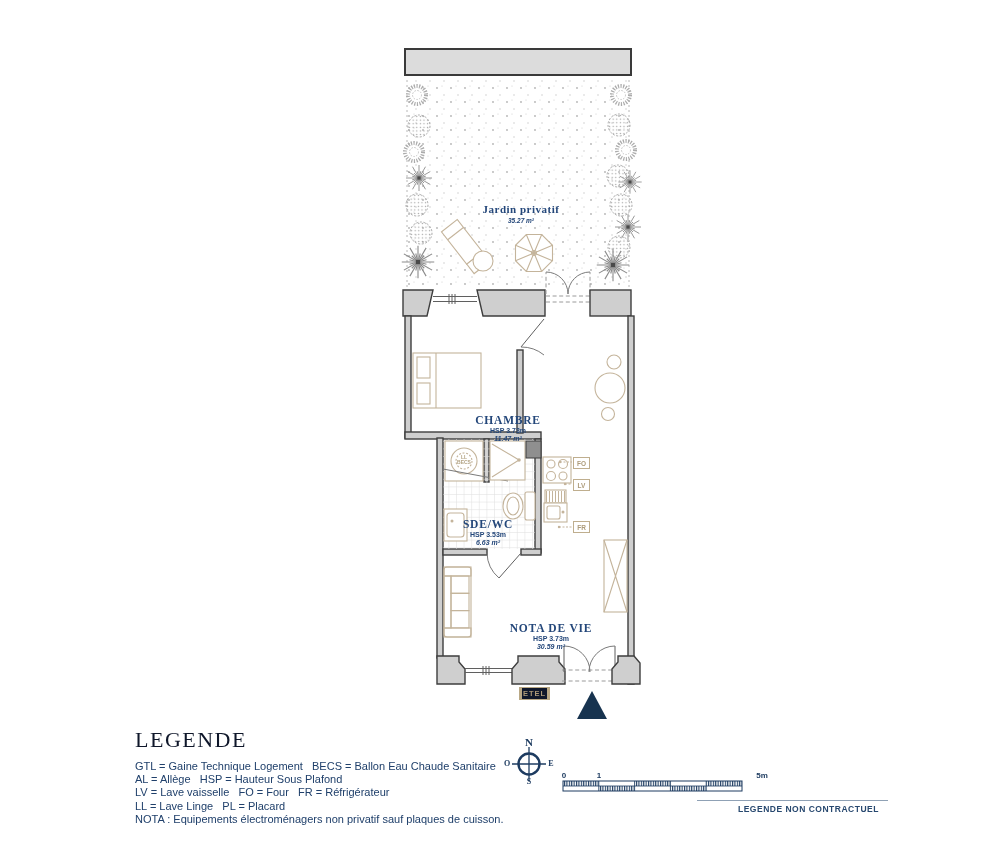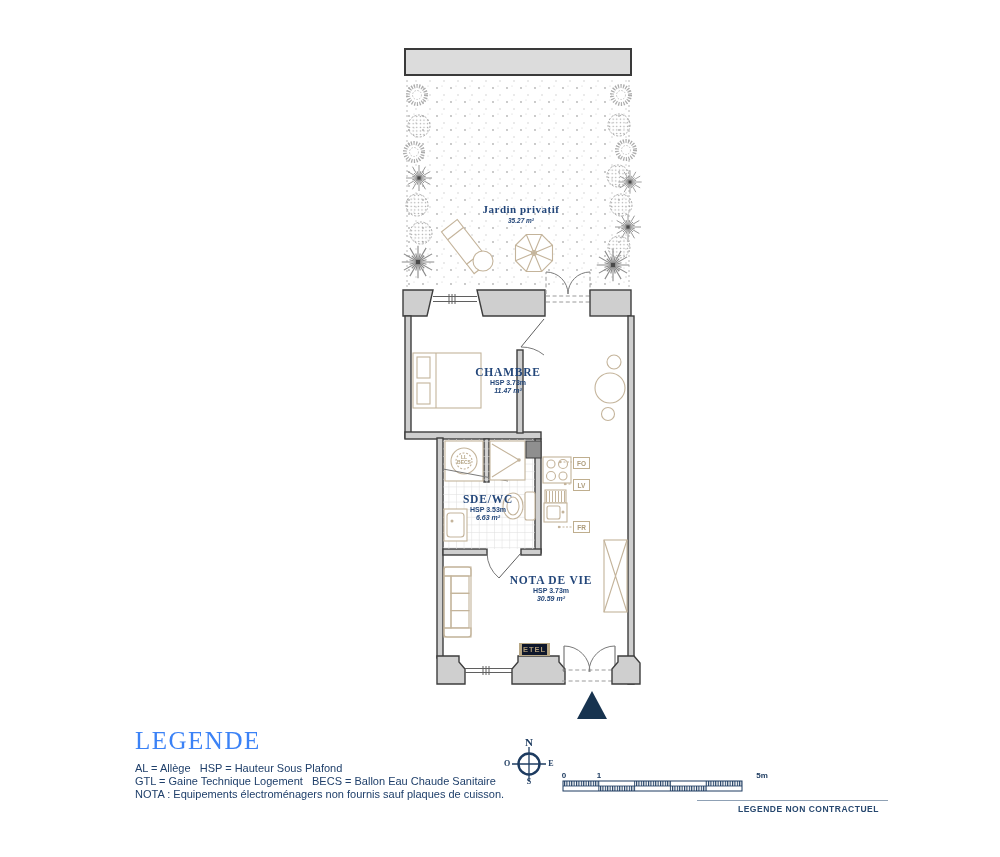--- a/index.html
+++ b/index.html
@@ -2,37 +2,37 @@
 <html><head>
 <meta charset="utf-8">
 <style>
   html,body{margin:0;padding:0;background:#fff;}
   .stage{position:relative;width:888px;height:857px;background:#fff;overflow:hidden;
          font-family:"Liberation Sans",sans-serif;}
   .stage svg{position:absolute;left:0;top:0;}
   .abs{position:absolute;}
   .ctr{transform:translateX(-50%);text-align:center;}
   
-  .room-label{position:absolute;transform:translateX(-50%);text-align:center;color:#24477a;line-height:1.15;}
+  .room-label{position:absolute;transform:translateX(-50%);text-align:center;color:#24477a;line-height:1.15;margin-top:48px;}
   .room-name{font-family:"Liberation Serif",serif;font-weight:700;font-size:11.5px;letter-spacing:.8px;white-space:nowrap;}
   .room-hsp{font-size:7px;font-weight:700;}
   .room-area{font-size:7px;font-weight:700;font-style:italic;}
   .garden-name{font-family:"Liberation Serif",serif;font-weight:700;font-size:11px;letter-spacing:.5px;white-space:nowrap;}
   .garden-area{font-size:6.5px;font-weight:700;font-style:italic;margin-top:2px;}
   
   .tagbox{position:absolute;width:15px;height:10px;border:1px solid #bfae8e;color:#ad9b7a;
           font-size:6.5px;font-weight:700;display:flex;align-items:center;justify-content:center;background:#fff;}
   .etel{position:absolute;width:25px;height:11px;border:1px solid #b9a885;border-left:3px solid #b9a885;
         border-right:3px solid #b9a885;color:#ab9876;font-size:7.5px;font-weight:700;letter-spacing:1px;
-        display:flex;align-items:center;justify-content:center;background:#0f172a;}
+        display:flex;align-items:center;justify-content:center;background:#0f172a;margin-top:44px;}
   .washtag{position:absolute;transform:translateX(-50%);color:#b3a383;font-size:5px;font-weight:700;
            line-height:5px;text-align:center;}
   
   .legend{position:absolute;left:135px;top:727px;color:#20406b;}
-  .legend-title{font-family:"Liberation Serif",serif;font-size:25px;letter-spacing:1.5px;color:#3b82f6;}
+  .legend-title{font-family:"Liberation Serif",serif;font-size:22px;letter-spacing:1.5px;color:#0f172a;}
   .legend-lines{margin-top:7px;}
   .legend-line{font-size:11px;line-height:13.2px;white-space:pre;}
   
   .cletter{position:absolute;transform:translateX(-50%);color:#1d3b60;font-family:"Liberation Serif",serif;font-weight:700;}
   .cl-n{font-size:11px;} .cl-s,.cl-e,.cl-o{font-size:8px;}
   
   .slabel{position:absolute;transform:translateX(-50%);color:#1d3b60;font-size:8px;font-weight:700;}
   .footer-note{position:absolute;left:738px;top:804px;color:#27486f;font-size:8.5px;font-weight:700;letter-spacing:.5px;white-space:nowrap;}
   
   .w{fill:#cfcfcf;stroke:#3e3e3e;stroke-width:1.4;}
@@ -293,21 +293,21 @@
     <div class="garden-name">Jardin privatif</div>
     <div class="garden-area">35.27 m²</div>
   </div>
 
   <div class="room-label" style="left:508px;top:366px;">
     <div class="room-name">CHAMBRE</div>
     <div class="room-hsp">HSP 3.73m</div>
     <div class="room-area">11.47 m²</div>
   </div>
 
-  <div class="room-label" style="left:488px;top:493px;">
+  <div class="room-label" style="left:488px;top:470px;">
     <div class="room-name">SDE/WC</div>
     <div class="room-hsp">HSP 3.53m</div>
     <div class="room-area">6.63 m²</div>
   </div>
 
   <div class="room-label" style="left:551px;top:574px;">
     <div class="room-name">NOTA DE VIE</div>
     <div class="room-hsp">HSP 3.73m</div>
     <div class="room-area">30.59 m²</div>
   </div>
@@ -336,21 +336,23 @@
   <div class="cletter cl-e" style="left:551px;top:759px;">E</div>
   <div class="cletter cl-o" style="left:507px;top:759px;">O</div>
 
   <div class="slabel" style="left:564px;top:771px;">0</div>
   <div class="slabel" style="left:599px;top:771px;">1</div>
   <div class="slabel" style="left:762px;top:771px;">5m</div>
 
   <div class="legend">
     <div class="legend-title">LEGENDE</div>
     <div class="legend-lines">
+      <div class="legend-line">GTL = Gaine Technique Logement   BECS = Ballon Eau Chaude Sanitaire</div>
       <div class="legend-line">AL = Allège   HSP = Hauteur Sous Plafond</div>
-      <div class="legend-line">GTL = Gaine Technique Logement   BECS = Ballon Eau Chaude Sanitaire</div>
-      <div class="legend-line">NOTA : Equipements électroménagers non fournis sauf plaques de cuisson.</div>
+      <div class="legend-line">LV = Lave vaisselle   FO = Four   FR = Réfrigérateur</div>
+      <div class="legend-line">LL = Lave Linge   PL = Placard</div>
+      <div class="legend-line">NOTA : Equipements électroménagers non privatif sauf plaques de cuisson.</div>
     </div>
   </div>
 
   <div class="footer-note">LEGENDE NON CONTRACTUEL</div>
 
 </div>
 
 </body></html>

